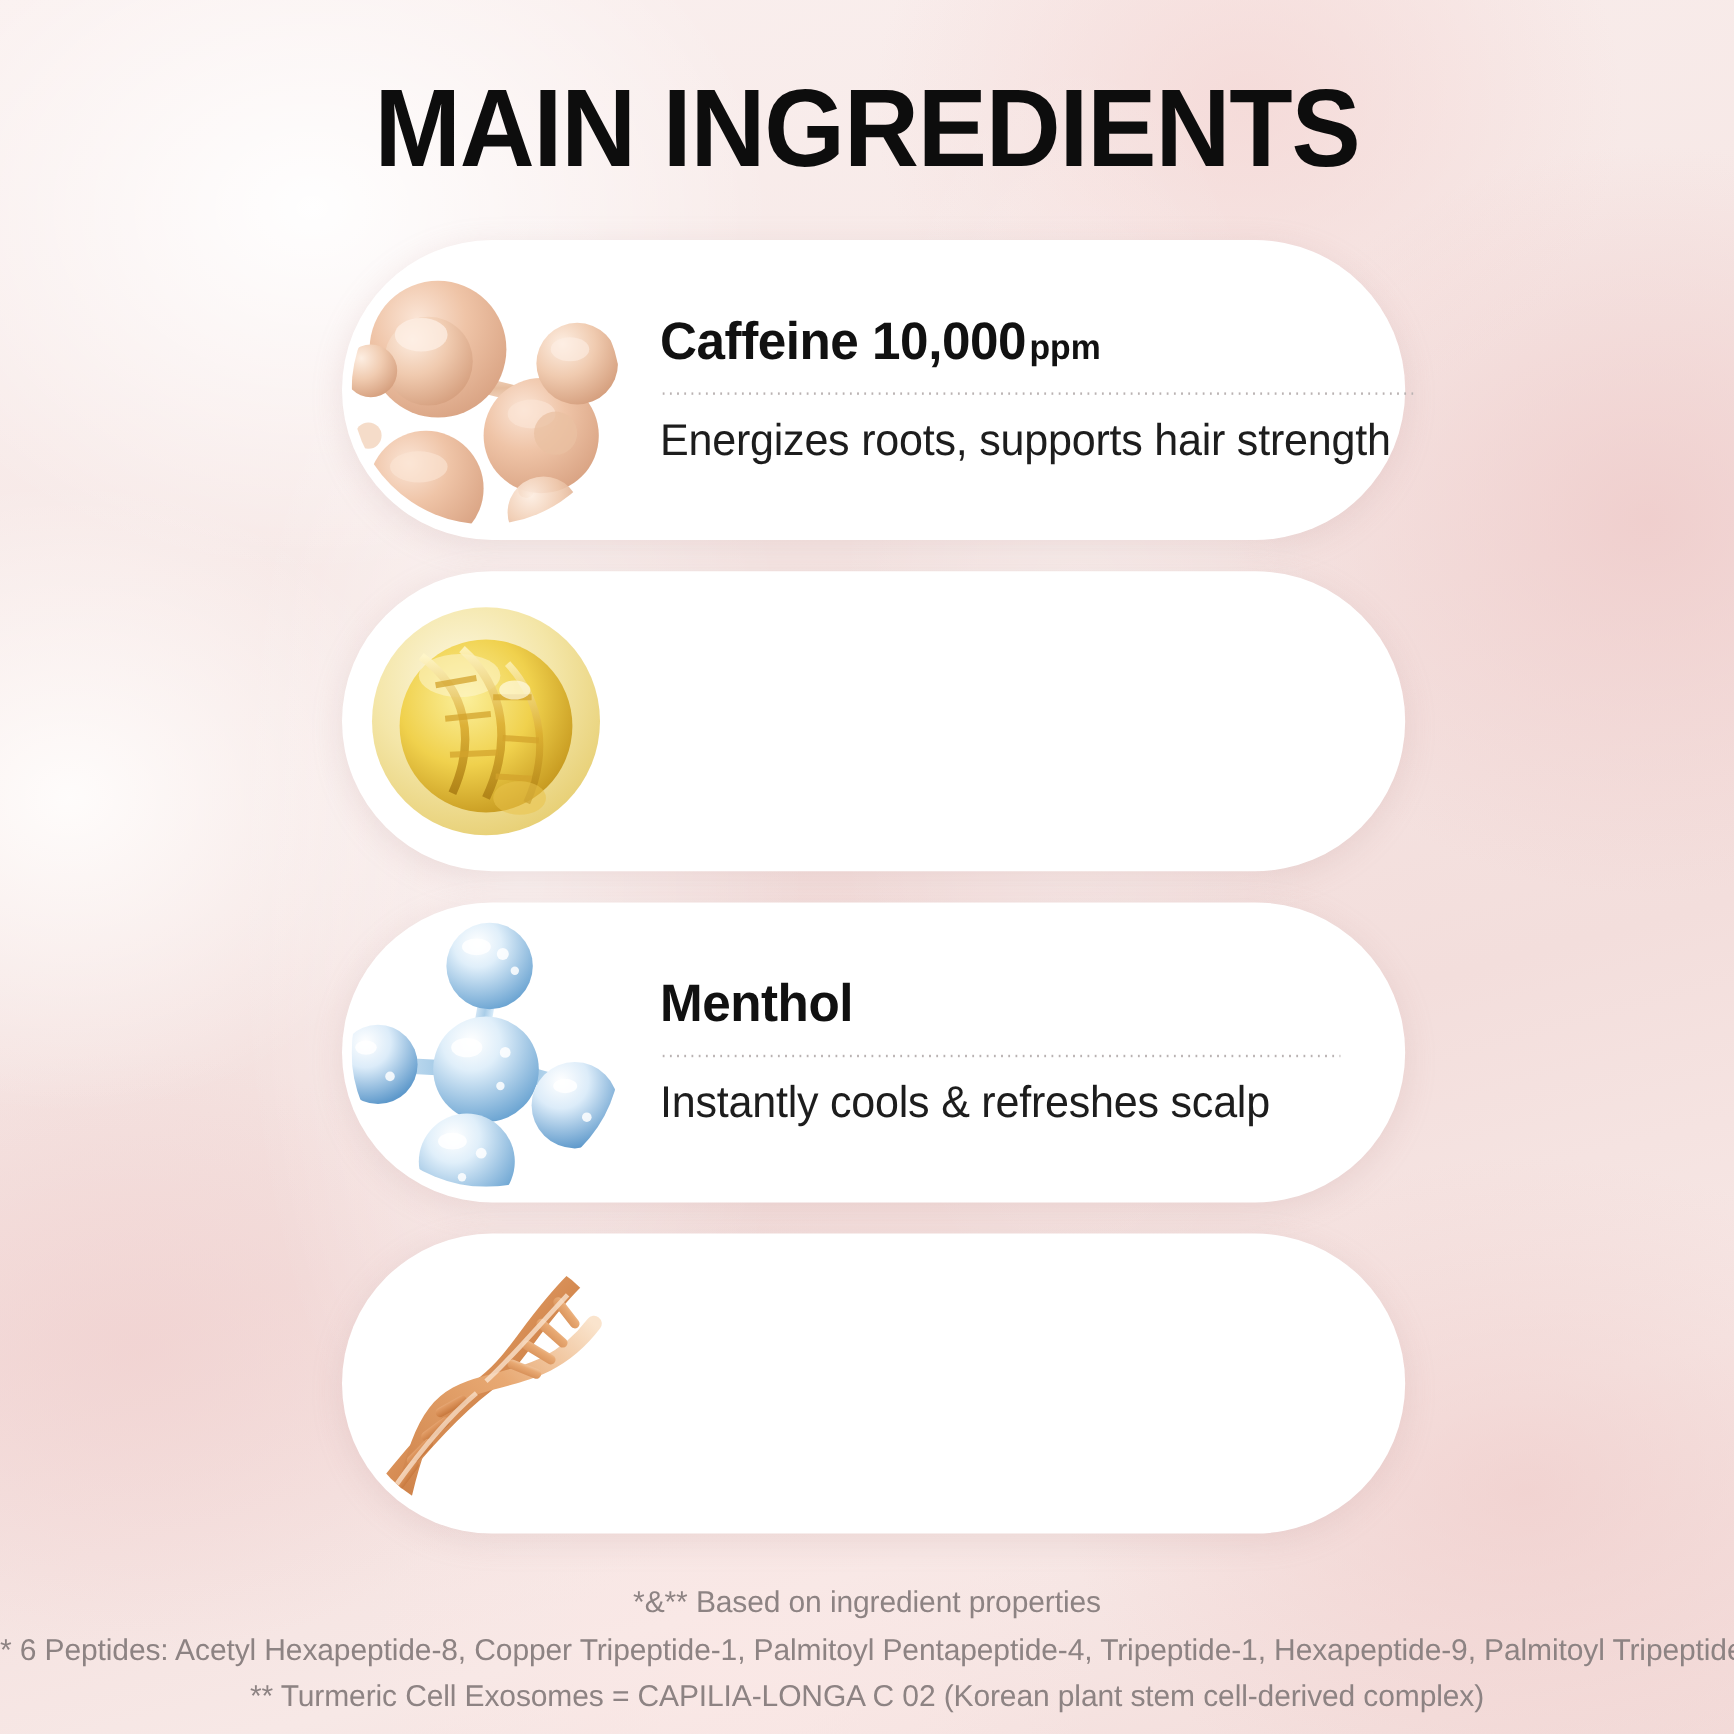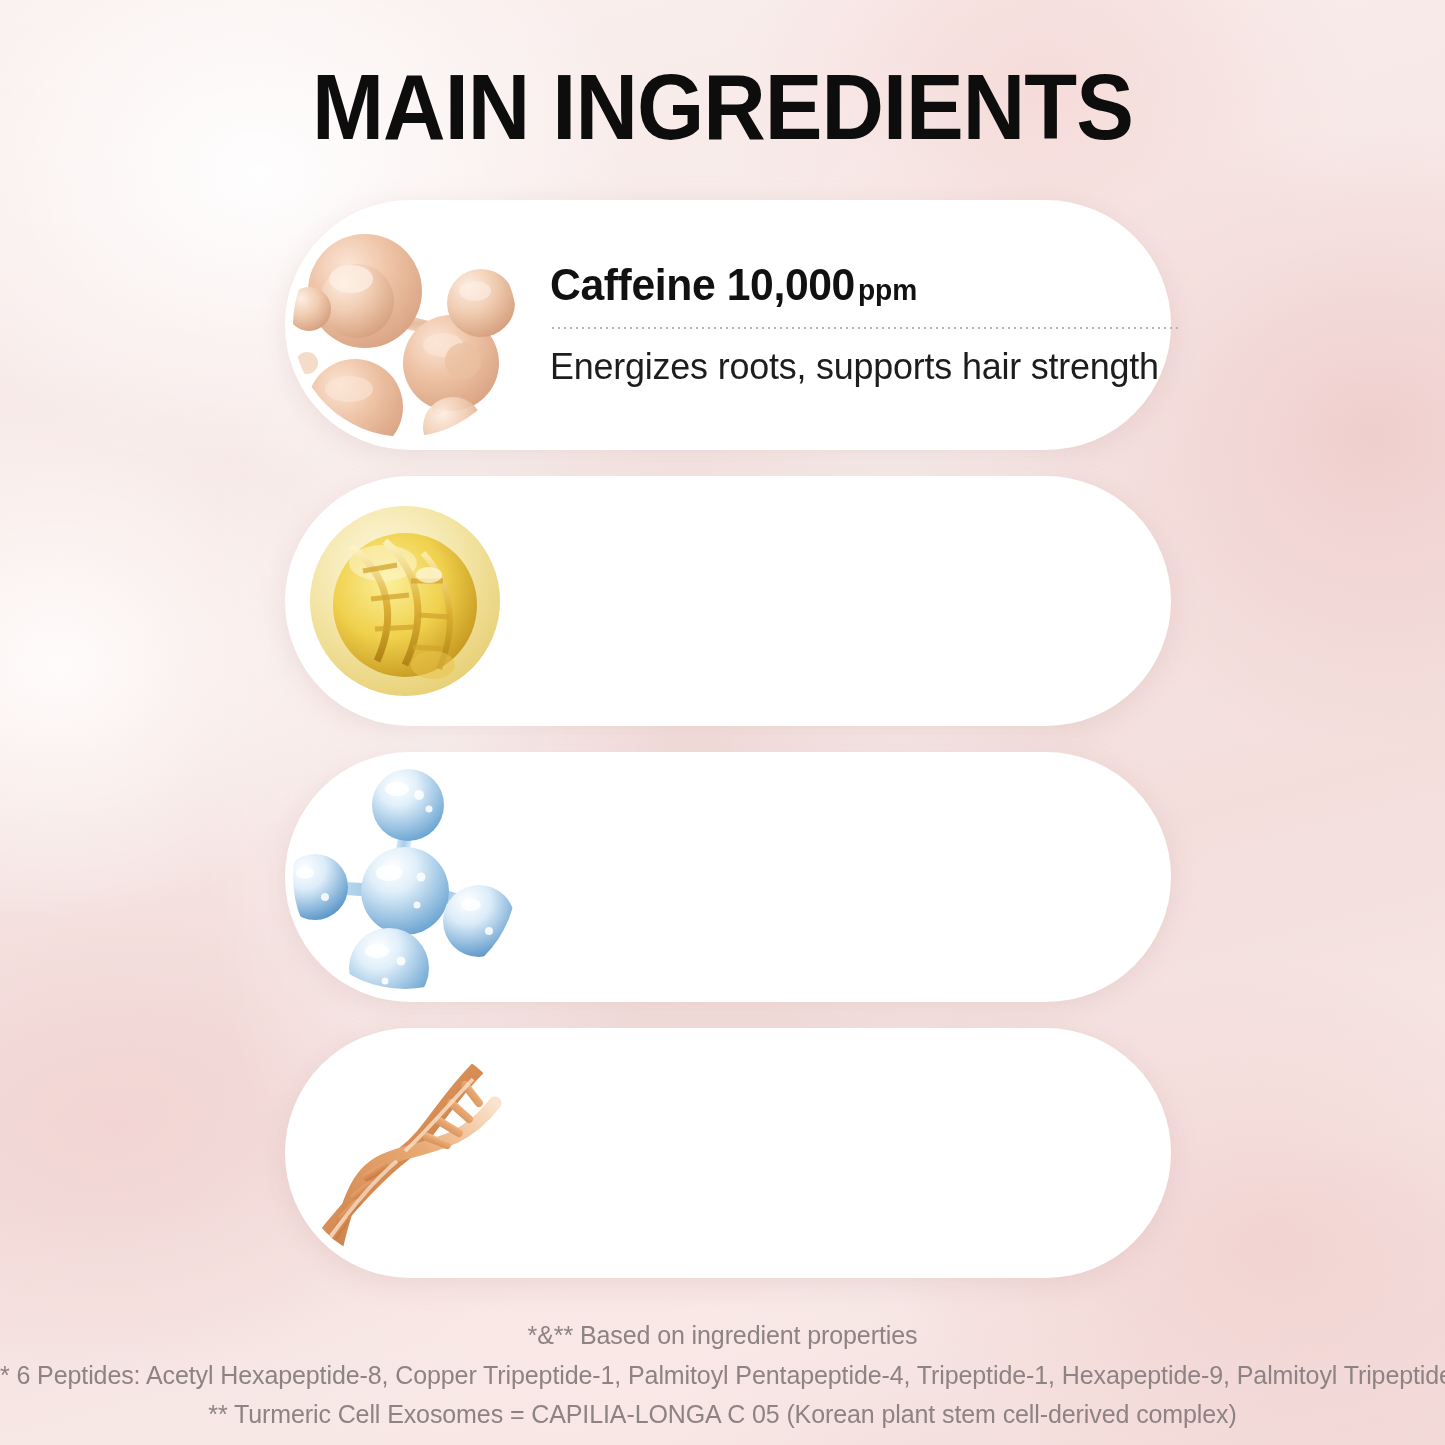--- a/index.html
+++ b/index.html
@@ -313,20 +313,25 @@
               <circle cx="32" cy="132" r="4"></circle>
               <ellipse cx="178" cy="140" rx="10" ry="6"></ellipse>
               <circle cx="196" cy="166" r="4"></circle>
               <ellipse cx="84" cy="186" rx="12" ry="7"></ellipse>
               <circle cx="108" cy="196" r="4.5"></circle>
               <circle cx="92" cy="216" r="3.5"></circle>
             </g>
           </svg>
         </div>
       </div>
+      <div class="card-body">
+        <div class="card-title"><span>Menthol</span></div>
+        <div class="card-divider"></div>
+        <div class="card-desc">Instantly cools &amp; refreshes scalp</div>
+      </div>
     </div>
 
     <div class="ingredient-card">
       <div class="card-media">
         <div class="art">
           <svg viewBox="0 0 224 224" preserveAspectRatio="xMidYMid slice">
             <defs>
               <linearGradient id="cu1" x1="0" y1="0" x2="1" y2="1">
                 <stop offset="0%" stop-color="#f7d9bd"></stop>
                 <stop offset="35%" stop-color="#e09a63"></stop>
@@ -363,16 +368,16 @@
           </svg>
         </div>
       </div>
     </div>
 
   </div>
 
   <div class="footnotes">
     <div class="footnote-line fn-1">*&amp;** Based on ingredient properties</div>
     <div class="footnote-line fn-2">* 6 Peptides: Acetyl Hexapeptide-8, Copper Tripeptide-1, Palmitoyl Pentapeptide-4, Tripeptide-1, Hexapeptide-9, Palmitoyl Tripeptide-1</div>
-    <div class="footnote-line fn-3">** Turmeric Cell Exosomes = CAPILIA-LONGA C 05 (Korean plant stem cell-derived complex)</div>
+    <div class="footnote-line fn-3">** Turmeric Cell Exosomes = CAPILIA-LONGA C 02 (Korean plant stem cell-derived complex)</div>
   </div>
 
 </div>
 
 </body></html>

